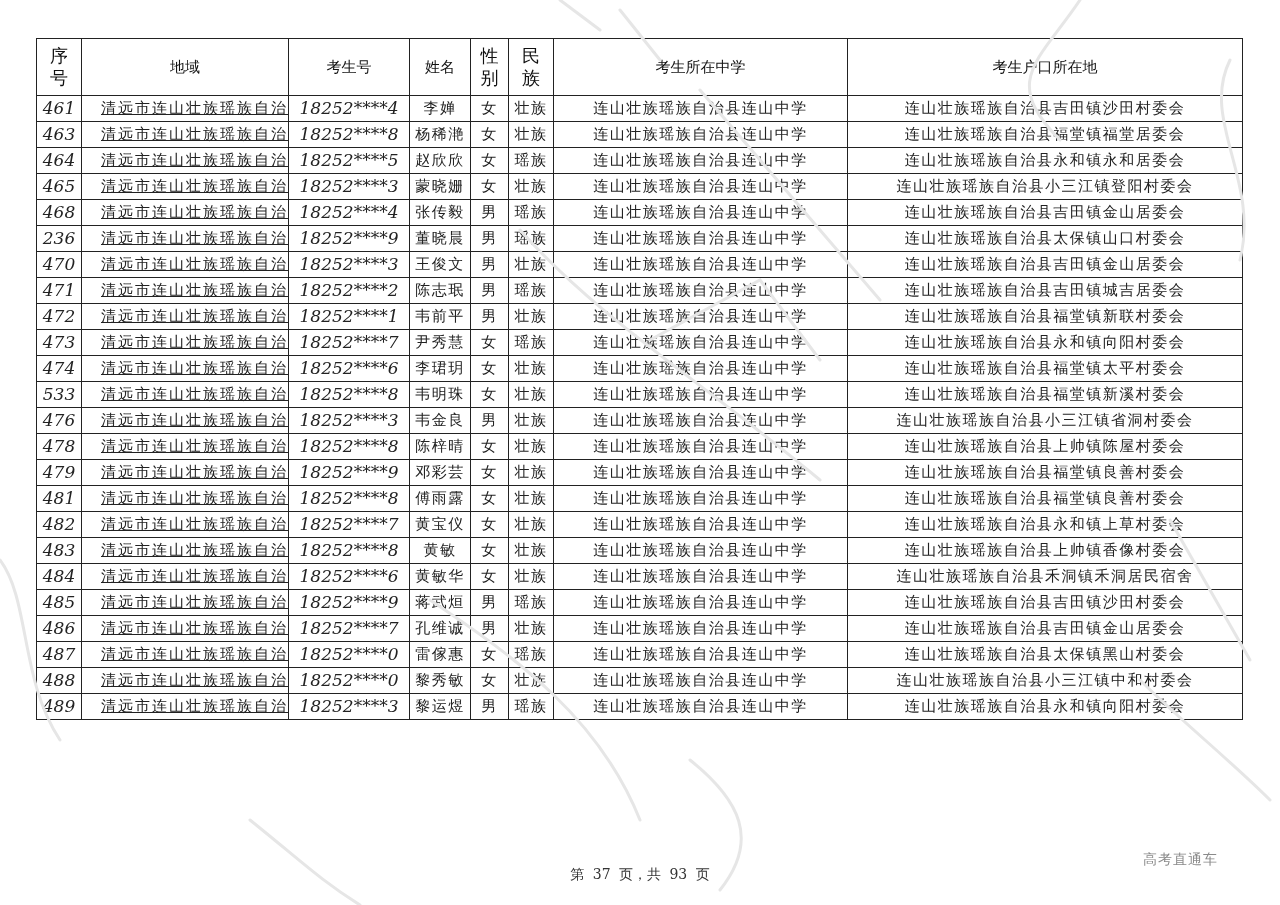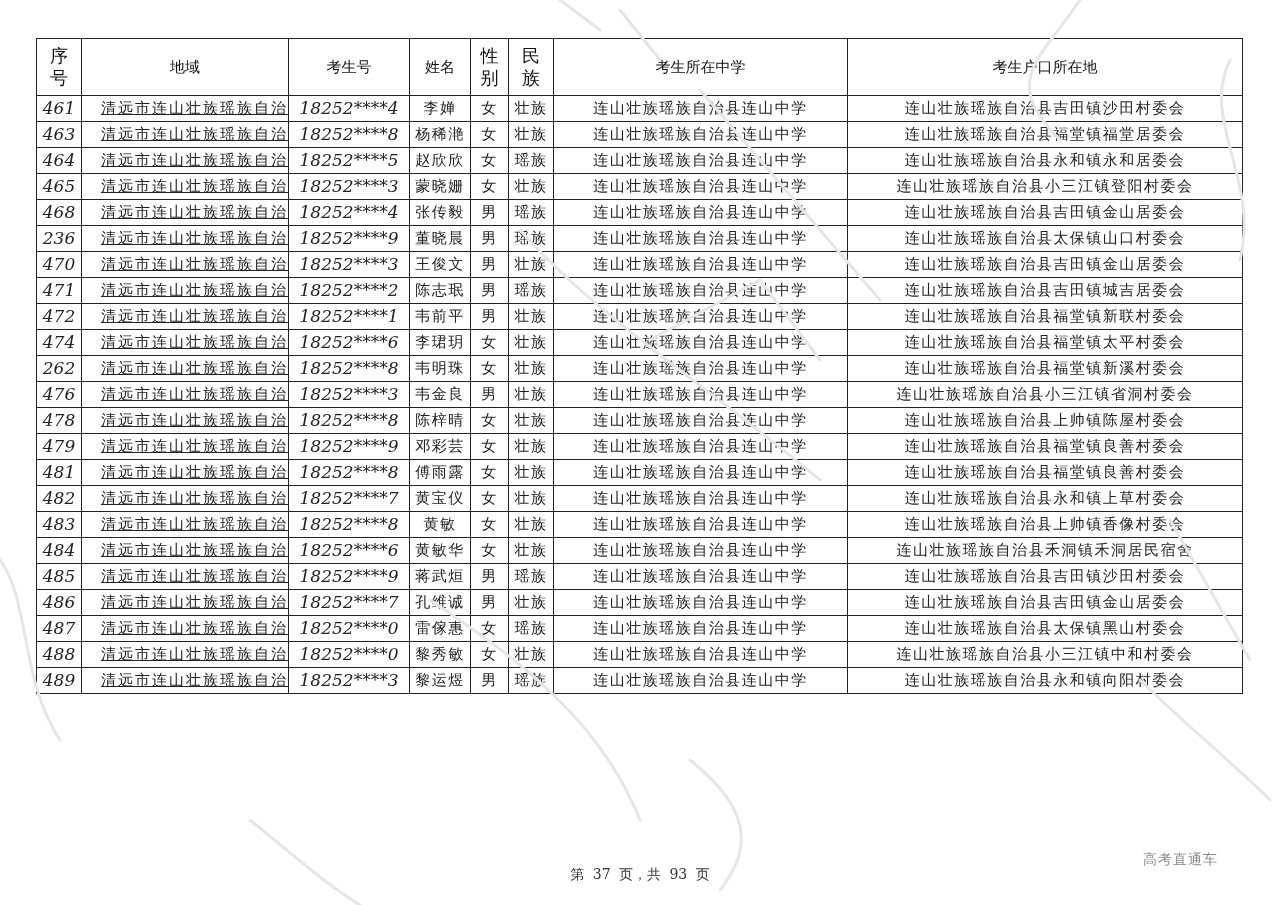--- a/index.html
+++ b/index.html
@@ -171,31 +171,41 @@
         <td class="num">472</td>
         <td class="region">清远市连山壮族瑶族自治</td>
         <td class="code">18252****1</td>
         <td>韦前平</td>
         <td>男</td>
         <td>壮族</td>
         <td>连山壮族瑶族自治县连山中学</td>
         <td>连山壮族瑶族自治县福堂镇新联村委会</td>
       </tr>
       <tr>
+        <td class="num">473</td>
+        <td class="region">清远市连山壮族瑶族自治</td>
+        <td class="code">18252****7</td>
+        <td>尹秀慧</td>
+        <td>女</td>
+        <td>瑶族</td>
+        <td>连山壮族瑶族自治县连山中学</td>
+        <td>连山壮族瑶族自治县永和镇向阳村委会</td>
+      </tr>
+      <tr>
         <td class="num">474</td>
         <td class="region">清远市连山壮族瑶族自治</td>
         <td class="code">18252****6</td>
         <td>李珺玥</td>
         <td>女</td>
         <td>壮族</td>
         <td>连山壮族瑶族自治县连山中学</td>
         <td>连山壮族瑶族自治县福堂镇太平村委会</td>
       </tr>
       <tr>
-        <td class="num">262</td>
+        <td class="num">533</td>
         <td class="region">清远市连山壮族瑶族自治</td>
         <td class="code">18252****8</td>
         <td>韦明珠</td>
         <td>女</td>
         <td>壮族</td>
         <td>连山壮族瑶族自治县连山中学</td>
         <td>连山壮族瑶族自治县福堂镇新溪村委会</td>
       </tr>
       <tr>
         <td class="num">476</td>

